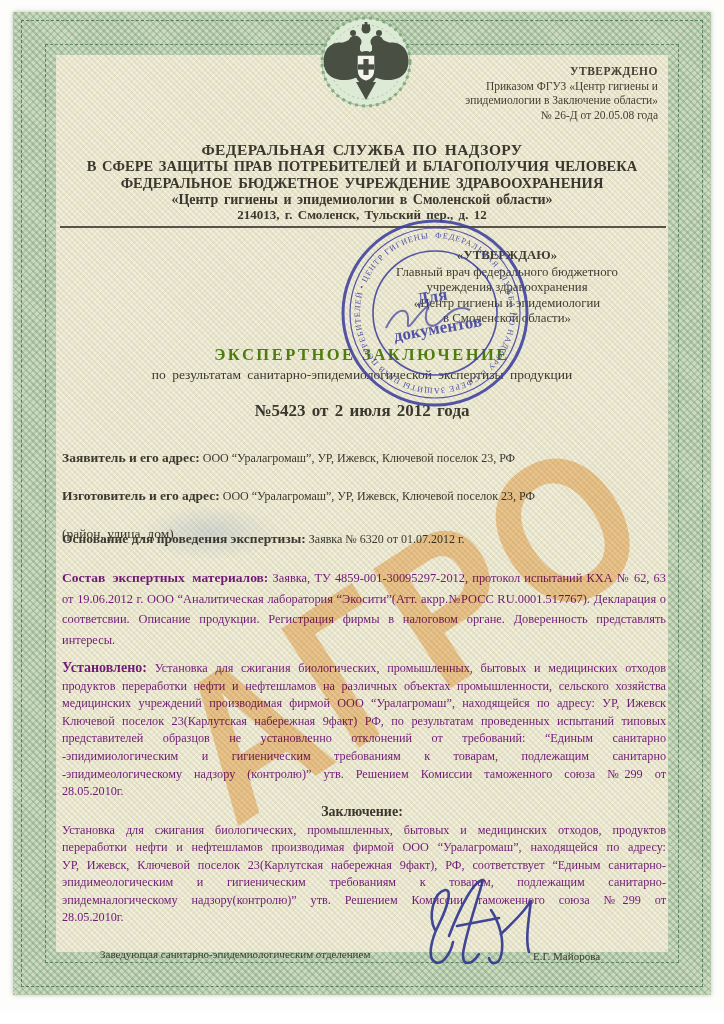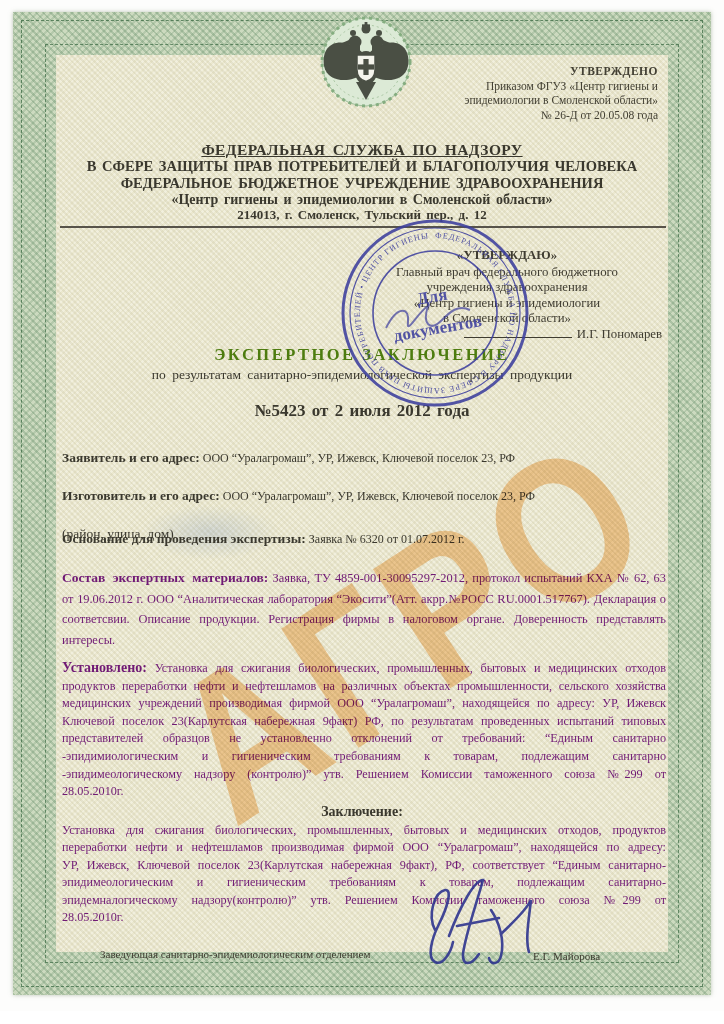--- a/index.html
+++ b/index.html
@@ -23,21 +23,21 @@
            repeating-linear-gradient(45deg, rgba(182,176,138,.20) 0 2px, rgba(255,255,255,0) 2px 4px),
            repeating-linear-gradient(-45deg, rgba(255,255,255,.30) 0 2px, rgba(255,255,255,0) 2px 4px);}
   
   .content{position:absolute;inset:0;z-index:2;}
   .abs{position:absolute;}
   .center{left:60px;right:60px;text-align:center;}
   
   .approval-top{top:64px;right:66px;text-align:right;font-size:11.5px;line-height:14.5px;color:#434034;}
   .approval-top .t{font-weight:bold;letter-spacing:.5px;}
   
-  .hdr1{top:141px;font-size:15.5px;font-weight:bold;letter-spacing:.4px;word-spacing:3px;text-decoration:underline;}
+  .hdr1{top:141px;font-size:15.5px;font-weight:bold;letter-spacing:.4px;word-spacing:3px;}
   .hdr2{top:158px;font-size:14.5px;font-weight:bold;word-spacing:2px;}
   .hdr3{top:175px;font-size:14.5px;font-weight:bold;word-spacing:2px;}
   .hdr4{top:192px;font-size:14px;font-weight:bold;word-spacing:2px;}
   .addr{top:207px;font-size:13px;font-weight:bold;word-spacing:2px;}
   .addr-rule{top:226px;left:60px;right:58px;border-top:2px solid #57534a;height:0;}
   
   .approve{top:248px;right:62px;width:310px;font-size:12.8px;line-height:15.2px;
            color:#3f3c31;text-align:center;}
   .approve .t{font-weight:bold;margin-bottom:2px;}
   .approve .sigrow{text-align:right;margin-top:1px;}
@@ -112,40 +112,37 @@
       <rect x="57.4" y="45" width="5.2" height="16"></rect>
       <rect x="52" y="50.4" width="16" height="5.2"></rect>
     </g>
   </svg>
 
   <div class="content">
 
     <div class="abs approval-top">
       <div class="t">УТВЕРЖДЕНО</div>
       <div>Приказом ФГУЗ «Центр гигиены и</div>
-      <div>эпидемиологии в Смоленской области»</div>
+      <div>эпидемиологии в Заключение области»</div>
       <div>№ 26-Д от 20.05.08 года</div>
     </div>
 
     <div class="abs center hdr1">ФЕДЕРАЛЬНАЯ СЛУЖБА ПО НАДЗОРУ</div>
     <div class="abs center hdr3">ФЕДЕРАЛЬНОЕ БЮДЖЕТНОЕ УЧРЕЖДЕНИЕ ЗДРАВООХРАНЕНИЯ</div>
     <div class="abs center hdr2">В СФЕРЕ ЗАЩИТЫ ПРАВ ПОТРЕБИТЕЛЕЙ И БЛАГОПОЛУЧИЯ ЧЕЛОВЕКА</div>
     <div class="abs center hdr4">«Центр гигиены и эпидемиологии в Смоленской области»</div>
     <div class="abs center addr">214013, г. Смоленск, Тульский пер., д. 12</div>
     <div class="abs addr-rule"></div>
 
     <div class="abs approve">
       <div class="t">«УТВЕРЖДАЮ»</div>
       <div>Главный врач федерального бюджетного</div>
       <div>учреждения здравоохранения</div>
       <div>«Центр гигиены и эпидемиологии</div>
       <div>в Смоленской области»</div>
-      <div class="sigrow">
-        <span class="sig-line"></span><span>И.Г. Пономарев</span>
-      </div>
     </div>
 
     <div class="abs center doc-title">ЭКСПЕРТНОЕ ЗАКЛЮЧЕНИЕ</div>
     <div class="abs center doc-sub">по результатам санитарно-эпидемиологической экспертизы продукции</div>
     <div class="abs center doc-num">№5423 от 2 июля 2012 года</div>
 
     <div class="abs row r-applicant">
       <span class="lbl">Заявитель и его адрес:</span>
       <span>ООО “Уралагромаш”, УР, Ижевск, Ключевой поселок 23, РФ</span>
     </div>

